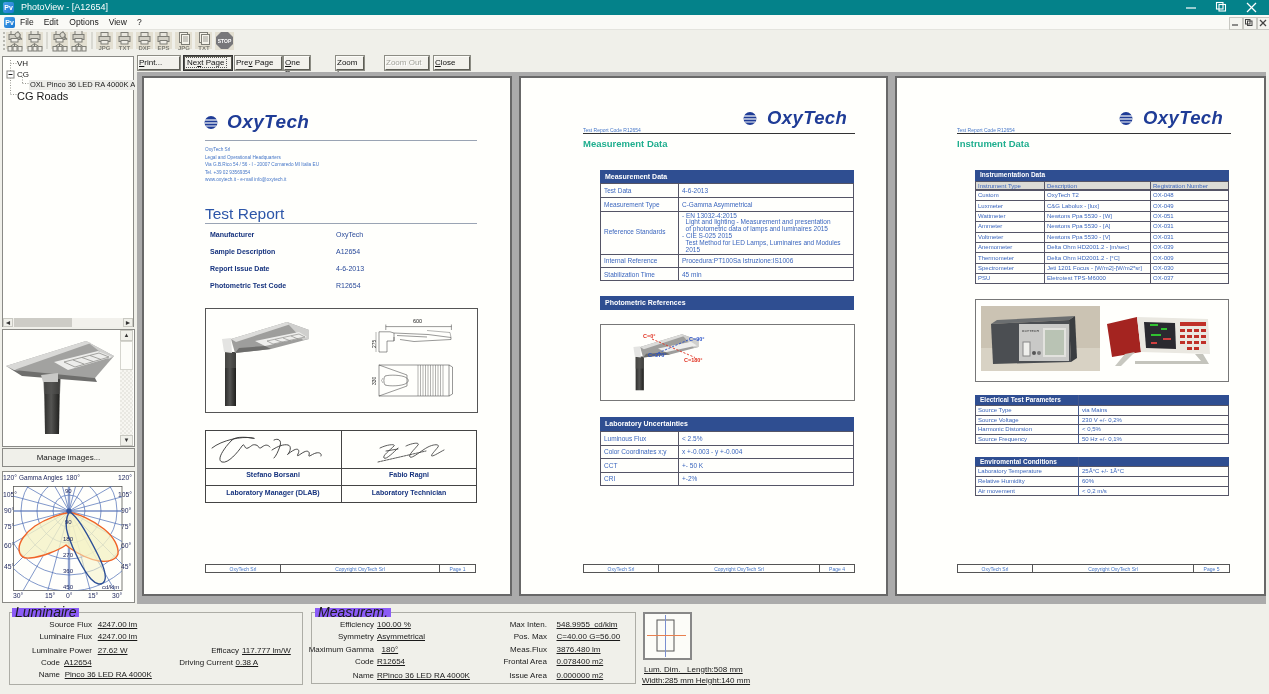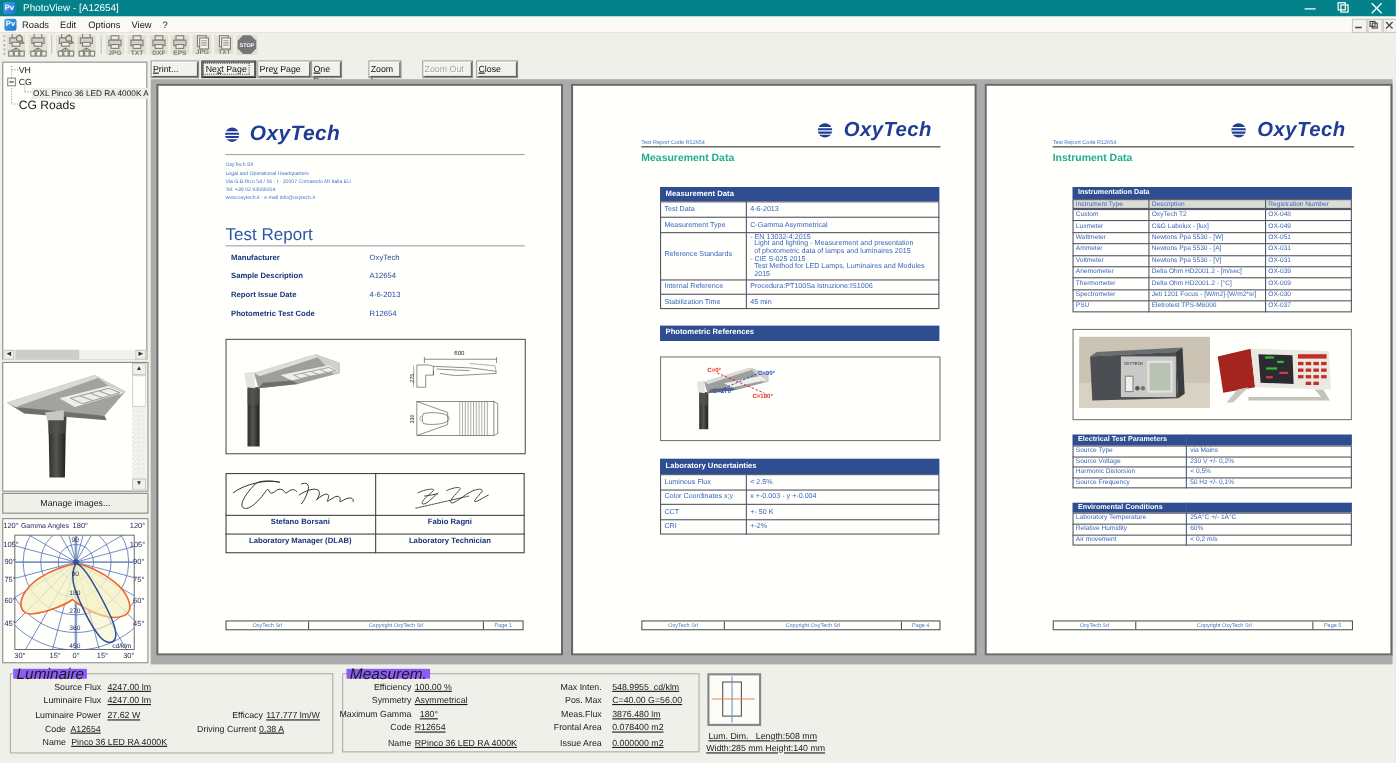--- a/index.html
+++ b/index.html
@@ -18,21 +18,21 @@
   <line x1="6" y1="8" x2="16" y2="8" stroke="#fff" stroke-width="1.2"></line>
   <rect x="39" y="4.5" width="6.5" height="6.5" fill="none" stroke="#fff" stroke-width="1.1"></rect>
   <rect x="36.5" y="2.5" width="6.5" height="6.5" fill="none" stroke="#fff" stroke-width="1.1"></rect>
   <line x1="67" y1="3" x2="76" y2="12" stroke="#fff" stroke-width="1.2"></line>
   <line x1="76" y1="3" x2="67" y2="12" stroke="#fff" stroke-width="1.2"></line>
 </svg>
 
 <div class="abs" style="left:0;top:15px;width:1269px;height:15px;background:#fafaf6;border-bottom:1px solid #e4e4de;box-sizing:border-box;"></div>
 <div class="abs" style="left:4px;top:17px;width:11px;height:11px;background:linear-gradient(135deg,#4aa3e8,#1976d2);border-radius:2px;color:#fff;font-size:7px;font-weight:bold;text-align:center;line-height:11px;">Pv</div>
 <div class="abs nav" style="left:20px;top:17px;font-size:8.5px;color:#1a1a1a;line-height:11px;">
-<span>Roads</span><span style="margin-left:10px;">Edit</span><span style="margin-left:11px;">Options</span><span style="margin-left:10px;">View</span><span style="margin-left:10px;">?</span>
+<span>File</span><span style="margin-left:10px;">Edit</span><span style="margin-left:11px;">Options</span><span style="margin-left:10px;">View</span><span style="margin-left:10px;">?</span>
 </div>
 
 <div class="abs" style="left:1229px;top:17px;width:12px;height:11px;border:1px solid #c8c8c2;background:#f4f4ef;"></div>
 <div class="abs" style="left:1243px;top:17px;width:12px;height:11px;border:1px solid #c8c8c2;background:#f4f4ef;"></div>
 <div class="abs" style="left:1257px;top:17px;width:11px;height:11px;border:1px solid #c8c8c2;background:#f4f4ef;"></div>
 <svg class="abs" style="left:1229px;top:17px;" width="40" height="12">
   <line x1="3" y1="8" x2="9" y2="8" stroke="#444" stroke-width="1.2"></line>
   <rect x="18.5" y="4" width="4.5" height="4.5" fill="none" stroke="#444" stroke-width="1"></rect>
   <rect x="16.5" y="2.5" width="4.5" height="4.5" fill="none" stroke="#444" stroke-width="1"></rect>
   <line x1="31" y1="3" x2="37" y2="9" stroke="#444" stroke-width="1.2"></line>

